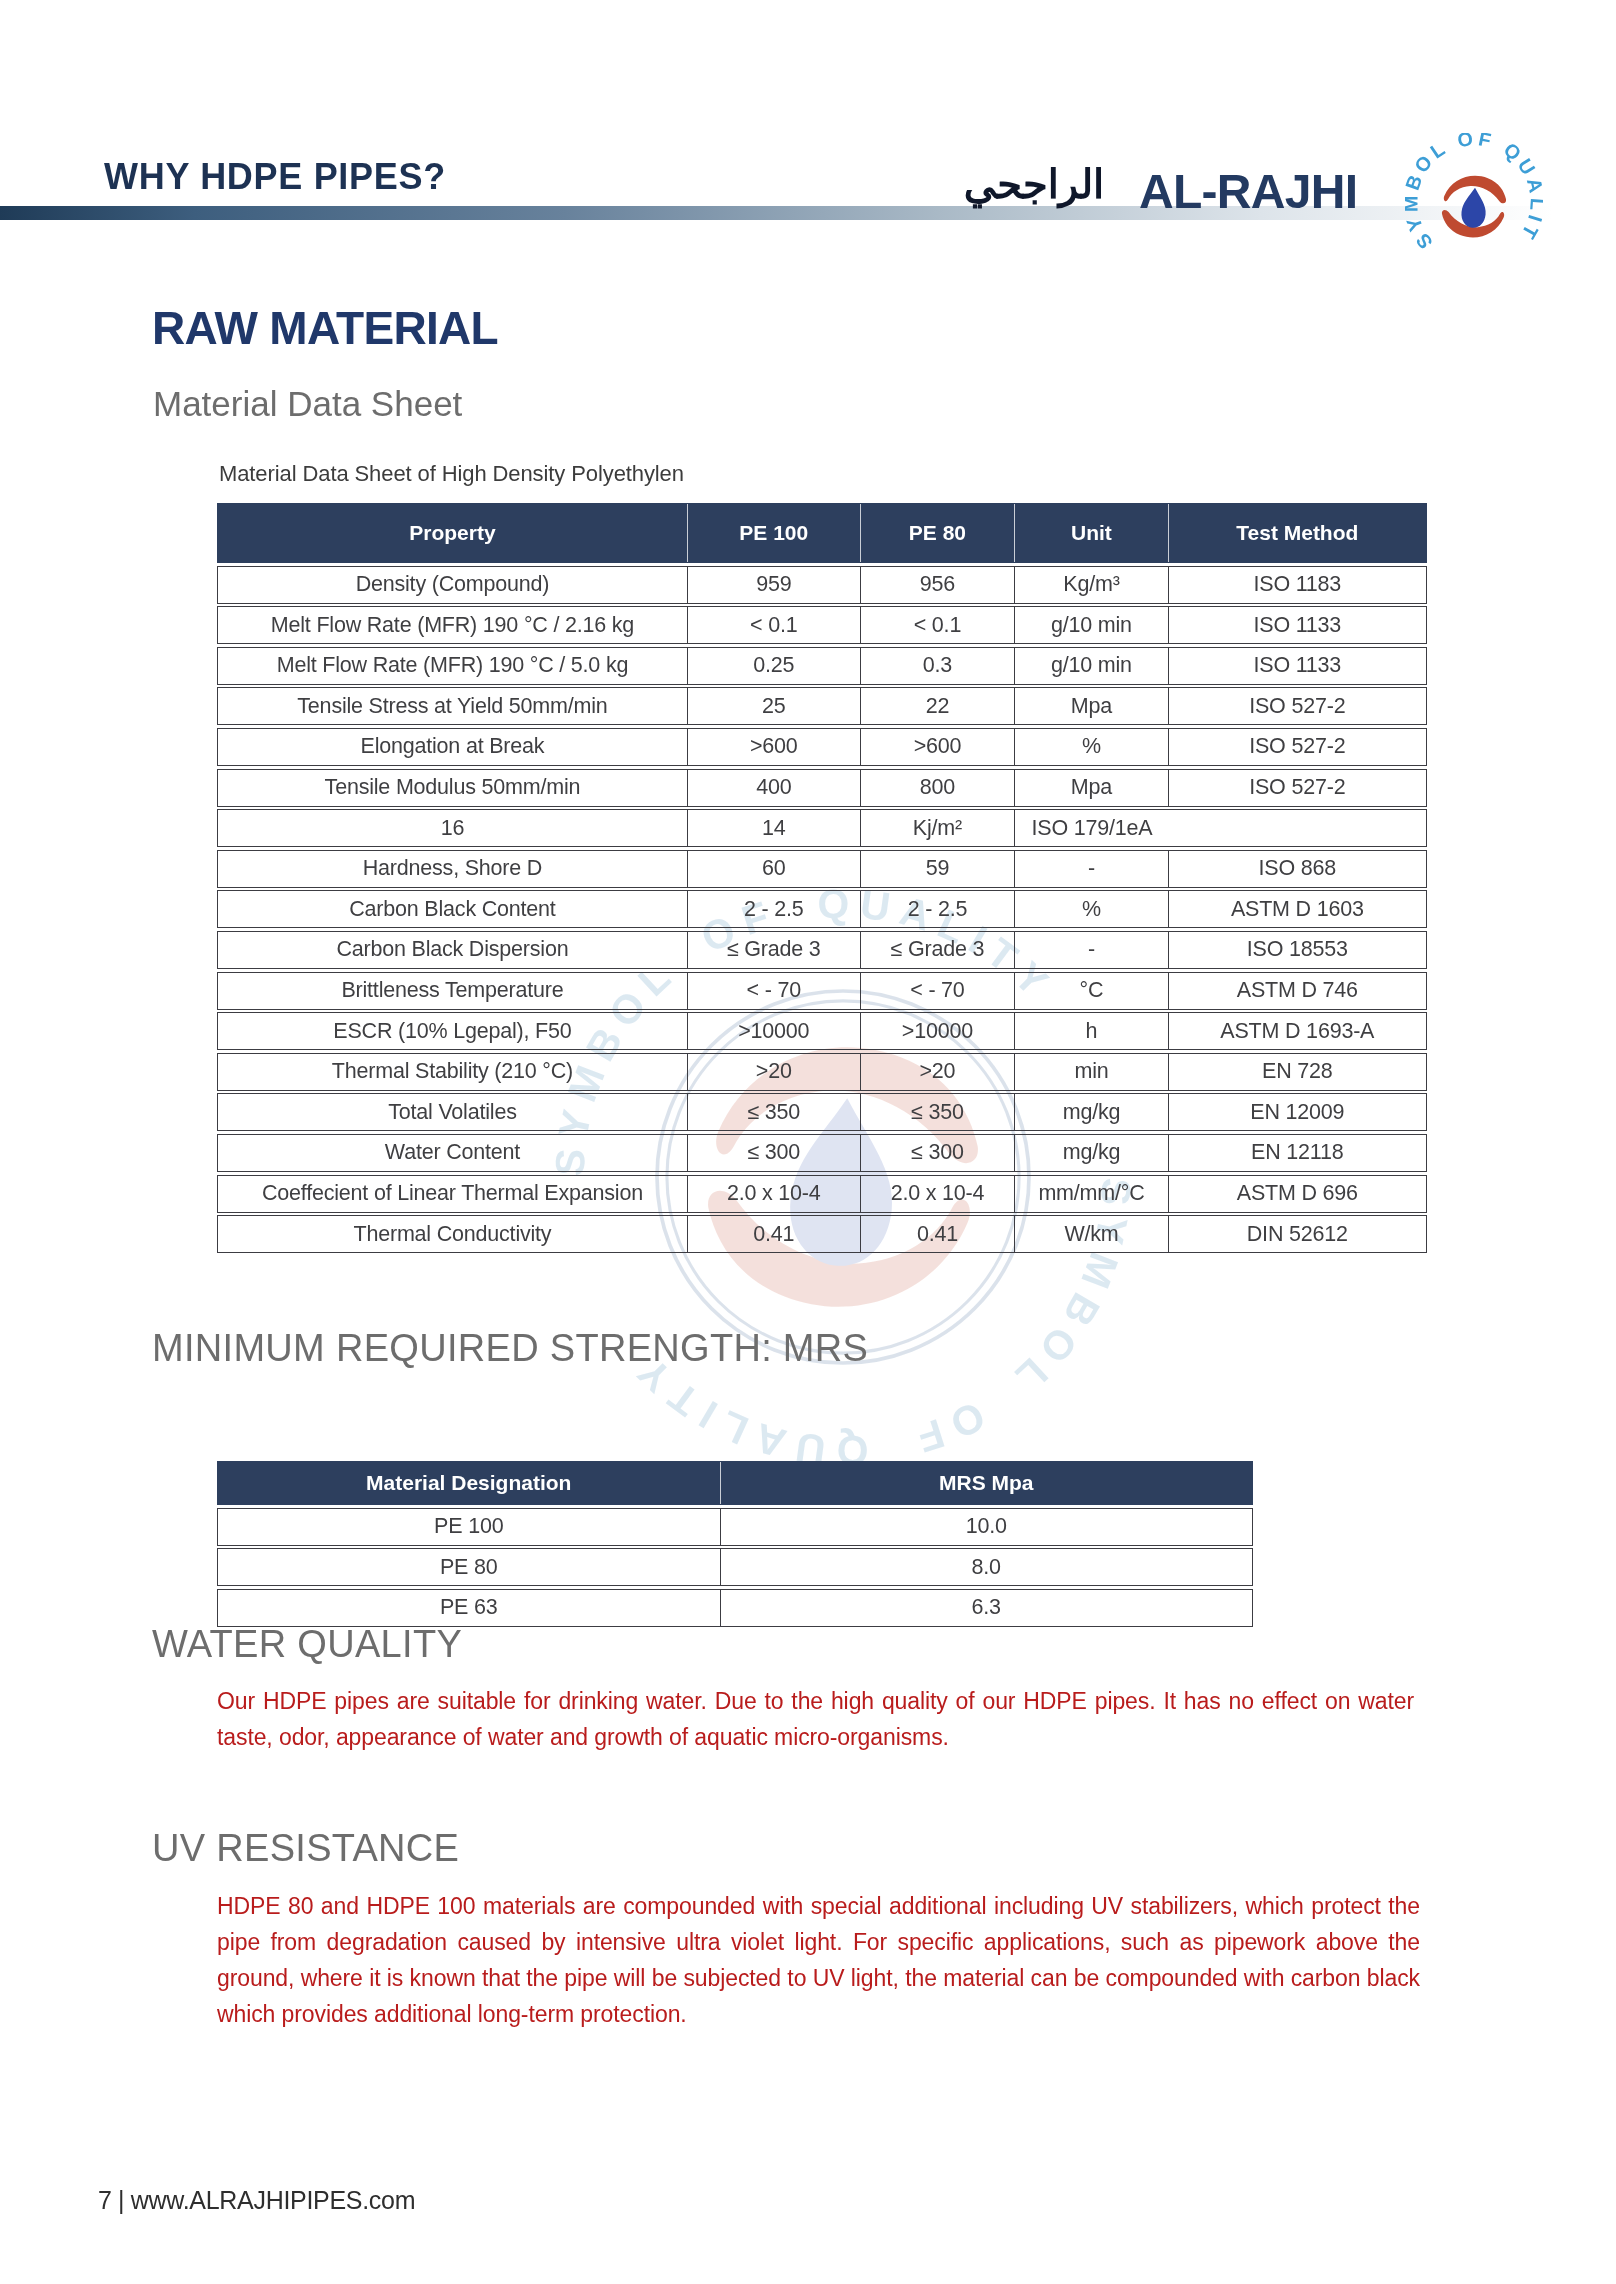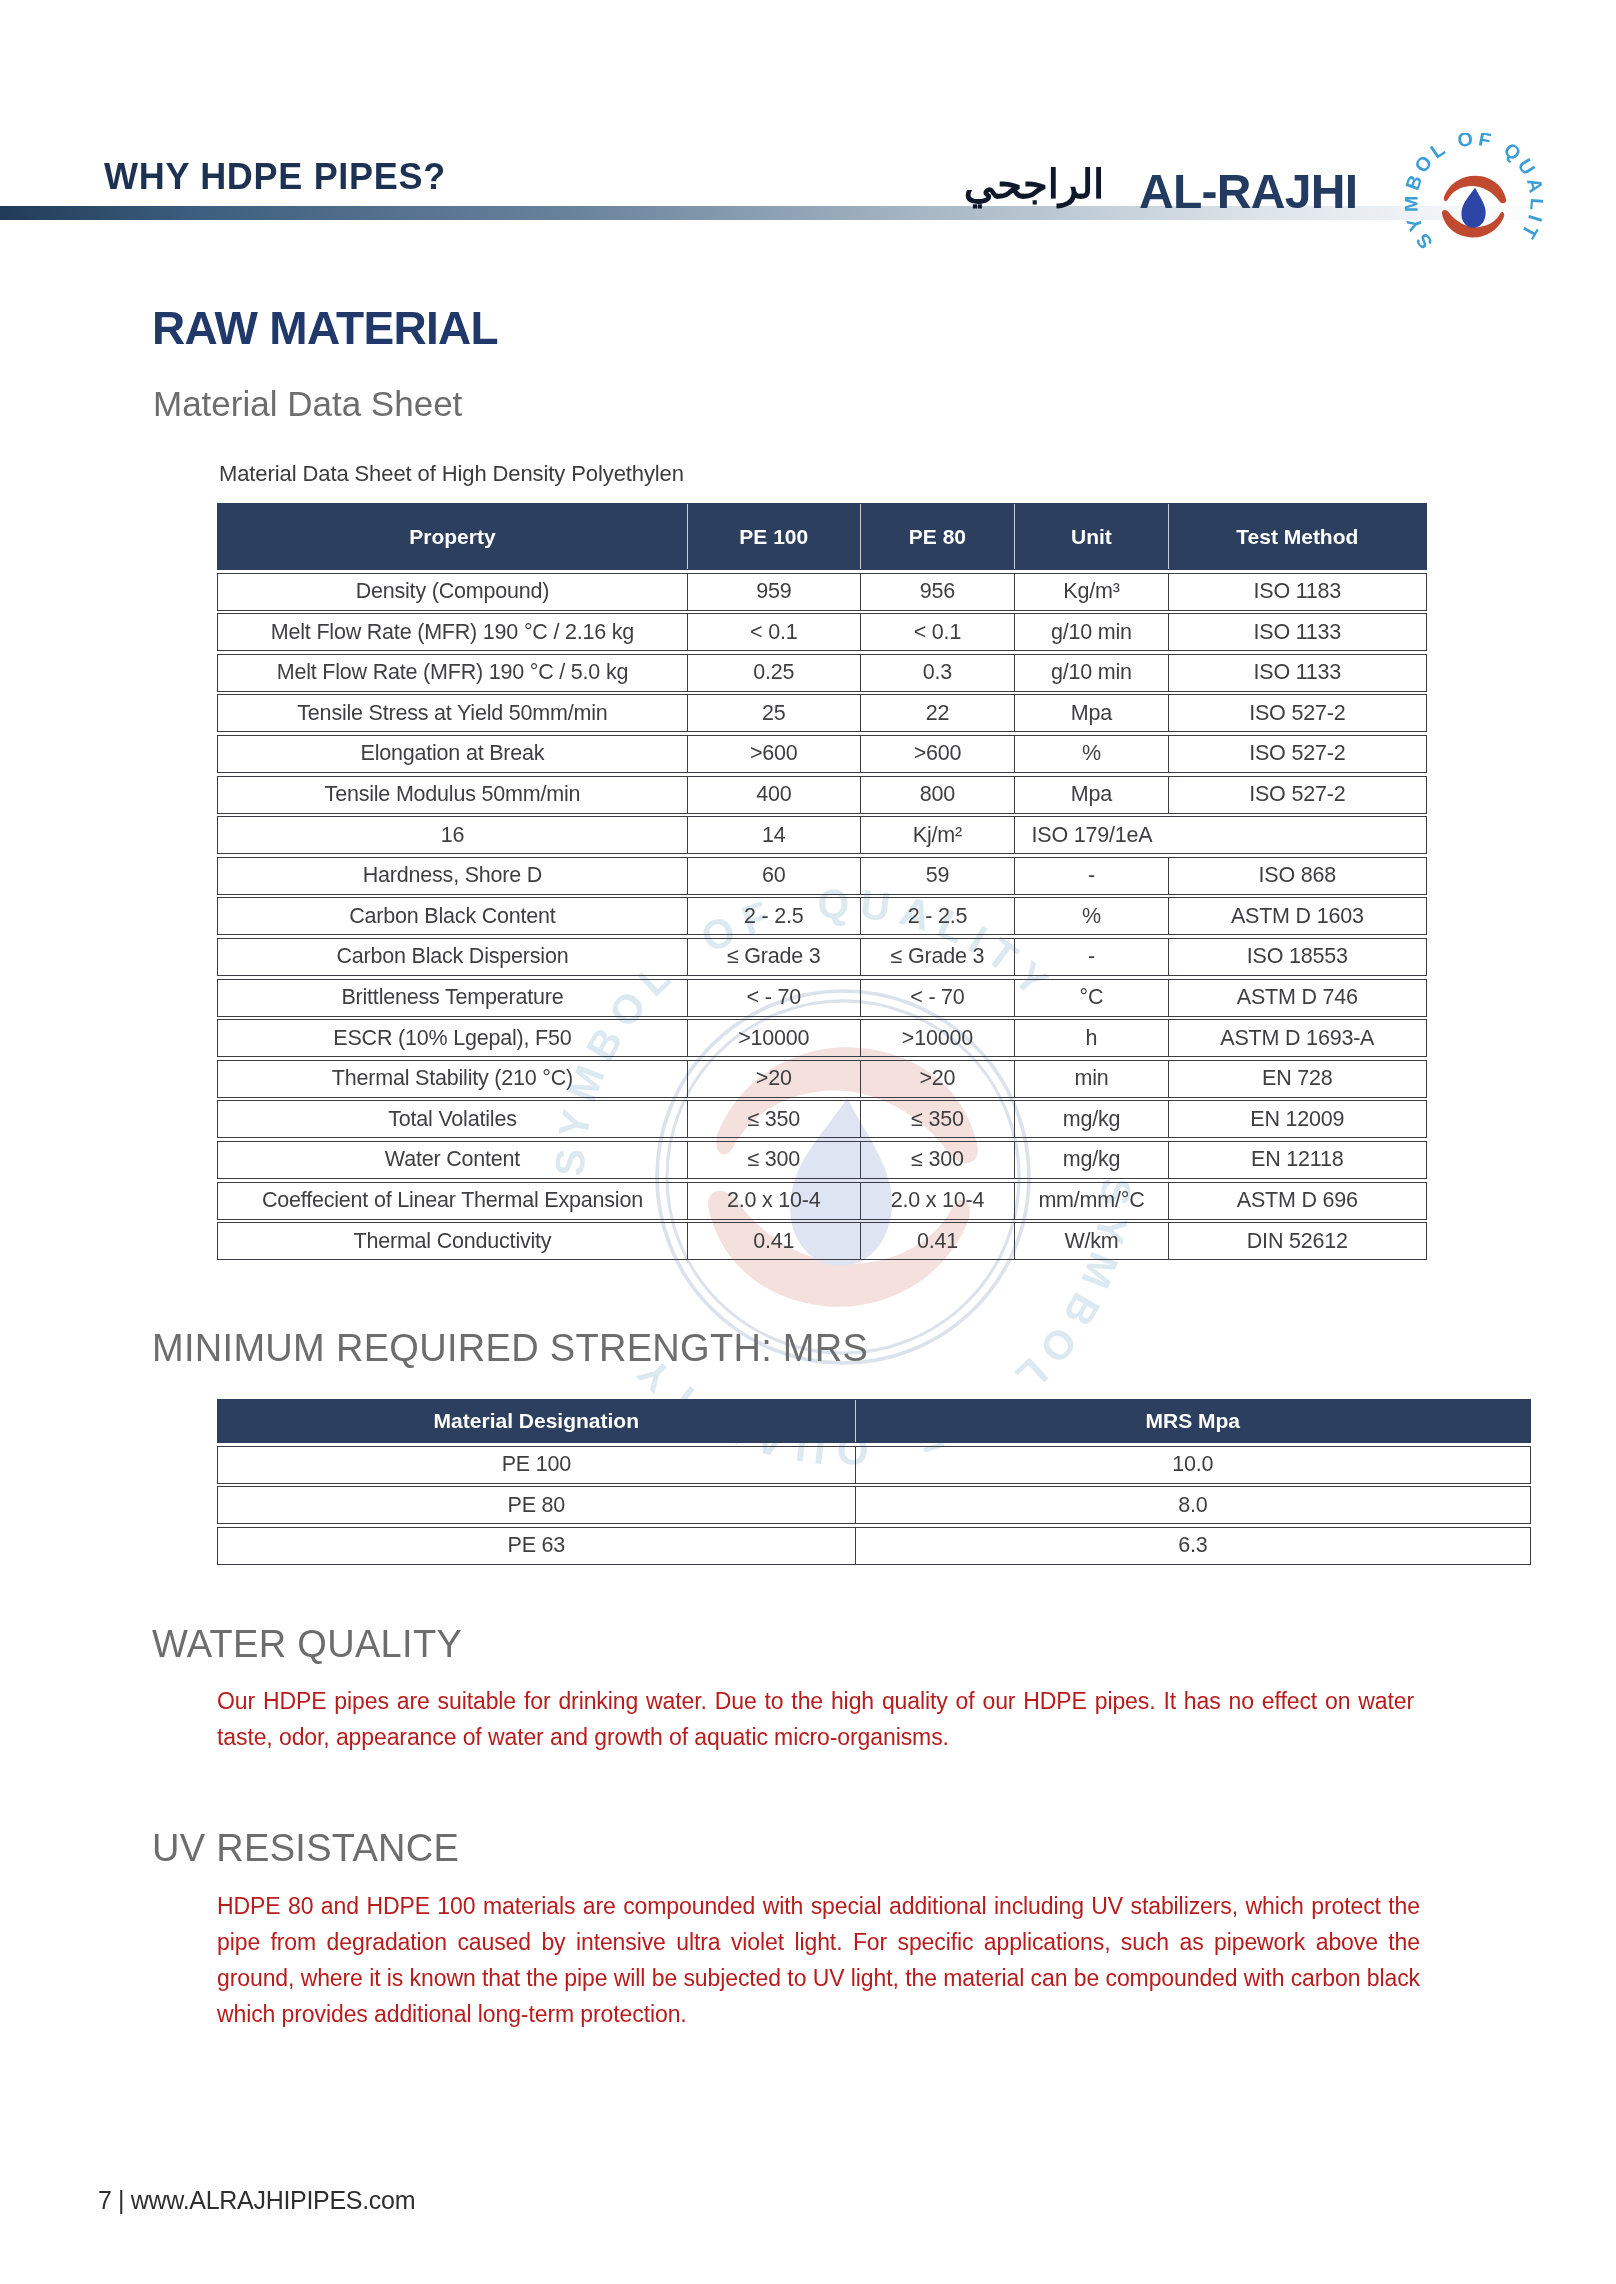--- a/index.html
+++ b/index.html
@@ -44,27 +44,27 @@
   .section-title{
     position:absolute;left:152px;
     font-size:38px;font-weight:400;color:#6d6d6d;letter-spacing:0.3px;white-space:nowrap;
   }
   .st-mrs{top:1327px;}
   .st-wq{top:1623px;}
   .st-uv{top:1827px;}
   
   .dtable{position:absolute;box-sizing:border-box;}
   .material-table{left:217px;top:503px;width:1210px;}
-  .mrs-table{left:217px;top:1399px;width:1314px;}
+  .mrs-table{left:217px;top:1461px;width:1036px;}
   .trow{
     display:grid;box-sizing:border-box;
     border:1.3px solid #3c3c42;margin-bottom:2.6px;background:transparent;
   }
   .material-table .trow{grid-template-columns:38.9% 14.3% 12.8% 12.7% 21.3%;height:38px;}
-  .material-table .trow.thead{height:67px;}
+  .material-table .trow.thead{height:60px;}
   .mrs-table .trow{grid-template-columns:48.6% 51.4%;height:38px;}
   .mrs-table .trow.thead{height:44px;}
   .thead{background:#2d3f5e;border-color:#2d3f5e;}
   .tcell{
     box-sizing:border-box;display:flex;align-items:center;justify-content:center;
     border-right:1.3px solid #3c3c42;padding:1.3px 6.5px;
     font-size:21.5px;color:#3f3f42;letter-spacing:-0.2px;text-align:center;
   }
   .tcell:last-child{border-right:none;}
   .thead .tcell{

